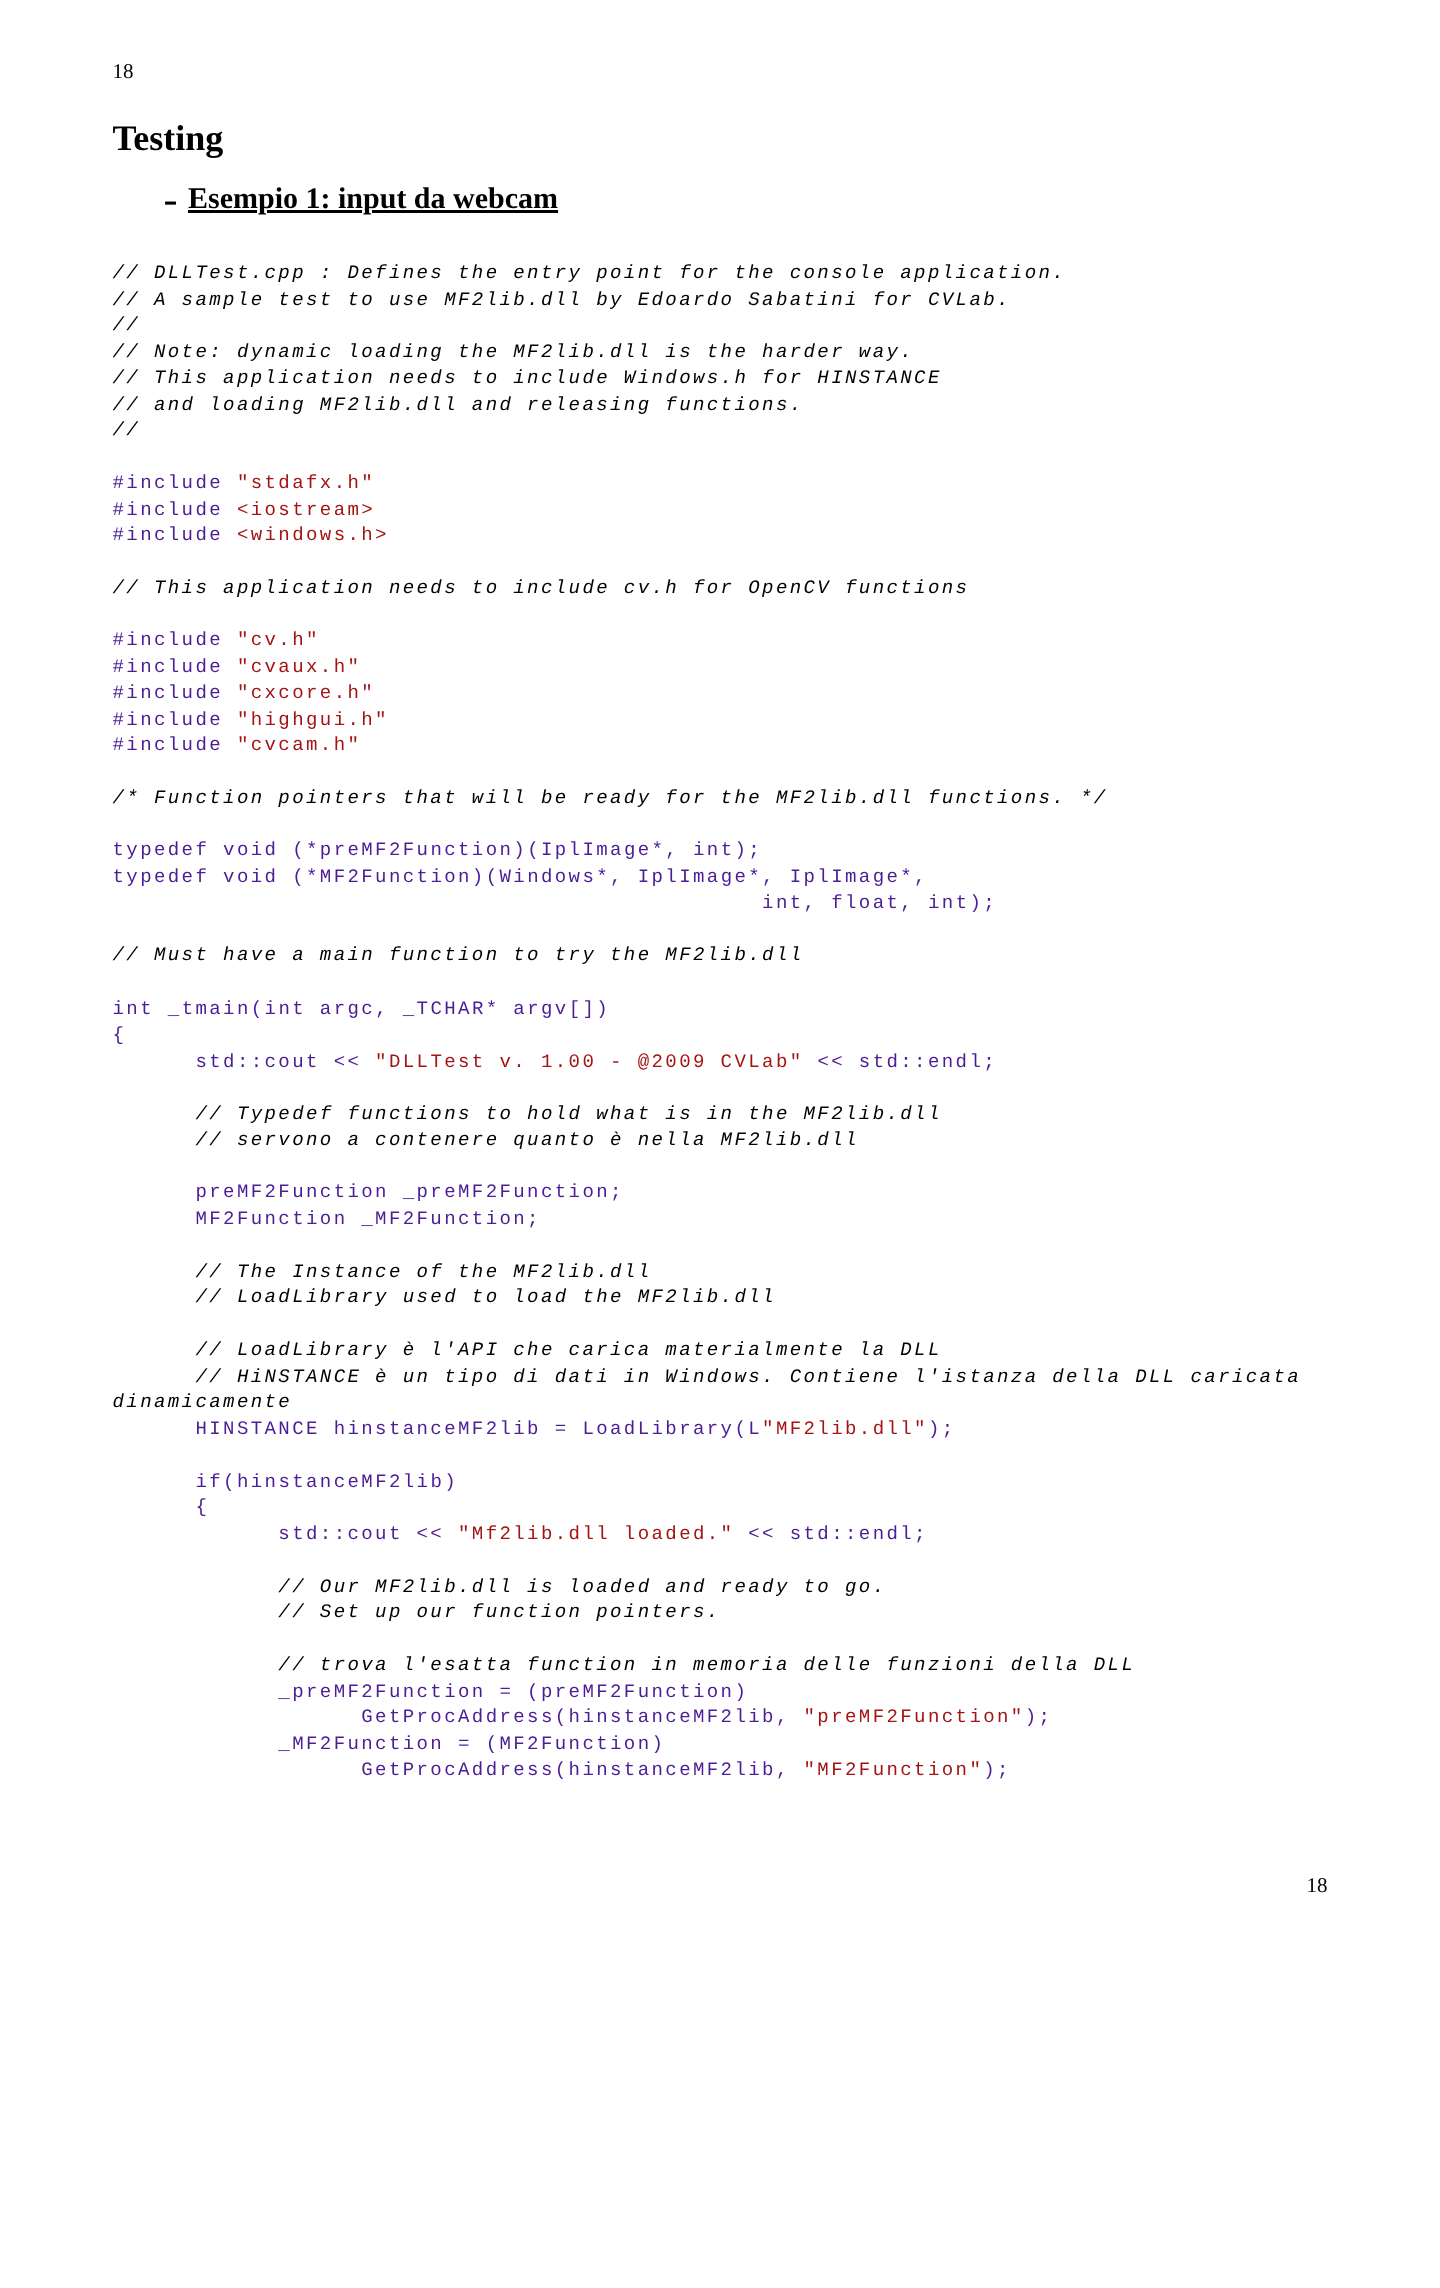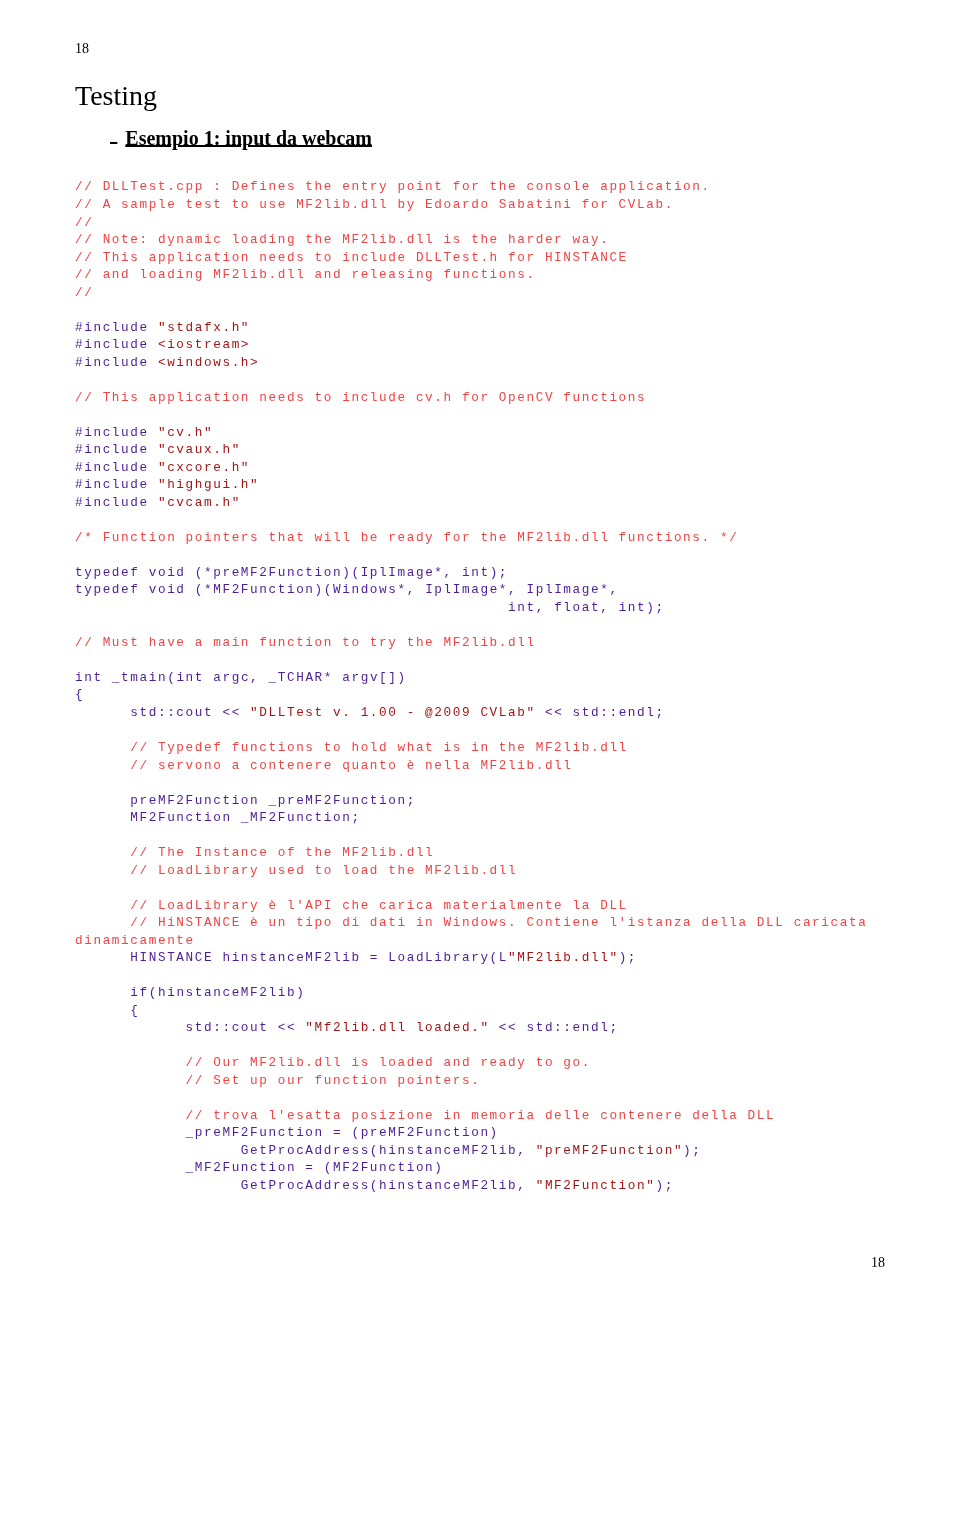--- a/index.html
+++ b/index.html
@@ -11,23 +11,23 @@
     width: 960px;
     box-sizing: border-box;
     font-size: 14px;
     line-height: 1.35;
   }
   .page-num-top {
     font-size: 14px;
     margin-bottom: 18px;
   }
   .title {
-    font-size: 28px;
+    font-size: 24px;
     font-family: "Times New Roman", Times, serif;
-    font-weight: normal;
+    font-weight: bold;
     margin: 8px 0 0 0;
   }
   .subtitle-row {
     margin: 6px 0 20px 34px;
     font-size: 20px;
     font-family: "Times New Roman", Times, serif;
   }
   .subtitle-dash {
     font-size: 28px;
     font-weight: normal;
@@ -38,21 +38,21 @@
     text-decoration: underline;
     font-weight: bold;
   }
   .code {
     font-family: "Courier New", Courier, monospace;
     font-size: 12.7px;
     white-space: pre;
     letter-spacing: 1.6px;
     line-height: 1.38;
   }
-  .cc { color: #ef4444; }
+  .cc { color: #000000; font-style: italic; }
   .cb { color: #4c1d95; }
   .cs { color: #a31515; }
   .ck { color: #4c1d95; }
   .page-num-bottom {
     text-align: right;
     font-size: 14px;
     margin-top: 60px;
   }
 </style>
 </head>
@@ -64,21 +64,21 @@
 
 <div class="subtitle-row">
   <span class="subtitle-dash">-</span>
   <span class="subtitle-text">Esempio 1: input da webcam</span>
 </div>
 
 <div class="code"><span class="cc">// DLLTest.cpp : Defines the entry point for the console application.</span>
 <span class="cc">// A sample test to use MF2lib.dll by Edoardo Sabatini for CVLab.</span>
 <span class="cc">//</span>
 <span class="cc">// Note: dynamic loading the MF2lib.dll is the harder way.</span>
-<span class="cc">// This application needs to include DLLTest.h for HINSTANCE</span>
+<span class="cc">// This application needs to include Windows.h for HINSTANCE</span>
 <span class="cc">// and loading MF2lib.dll and releasing functions.</span>
 <span class="cc">//</span>
 
 <span class="cb">#include</span> <span class="cs">"stdafx.h"</span>
 <span class="cb">#include</span> <span class="cs">&lt;iostream&gt;</span>
 <span class="cb">#include</span> <span class="cs">&lt;windows.h&gt;</span>
 
 <span class="cc">// This application needs to include cv.h for OpenCV functions</span>
 
 <span class="cb">#include</span> <span class="cs">"cv.h"</span>
@@ -113,19 +113,19 @@
 <span class="cc">dinamicamente</span>
 <span class="ck">      HINSTANCE hinstanceMF2lib = LoadLibrary(L</span><span class="cs">"MF2lib.dll"</span><span class="ck">);</span>
 
 <span class="ck">      </span><span class="cb">if</span><span class="ck">(hinstanceMF2lib)</span>
 <span class="ck">      {</span>
 <span class="ck">            std::cout &lt;&lt; </span><span class="cs">"Mf2lib.dll loaded."</span><span class="ck"> &lt;&lt; std::endl;</span>
 
 <span class="cc">            // Our MF2lib.dll is loaded and ready to go.</span>
 <span class="cc">            // Set up our function pointers.</span>
 
-<span class="cc">            // trova l'esatta posizione in memoria delle contenere della DLL</span>
+<span class="cc">            // trova l'esatta function in memoria delle funzioni della DLL</span>
 <span class="ck">            _preMF2Function = (preMF2Function)</span>
 <span class="ck">                  GetProcAddress(hinstanceMF2lib, </span><span class="cs">"preMF2Function"</span><span class="ck">);</span>
 <span class="ck">            _MF2Function = (MF2Function)</span>
 <span class="ck">                  GetProcAddress(hinstanceMF2lib, </span><span class="cs">"MF2Function"</span><span class="ck">);</span></div>
 
 <div class="page-num-bottom">18</div>
 
 </body></html>

